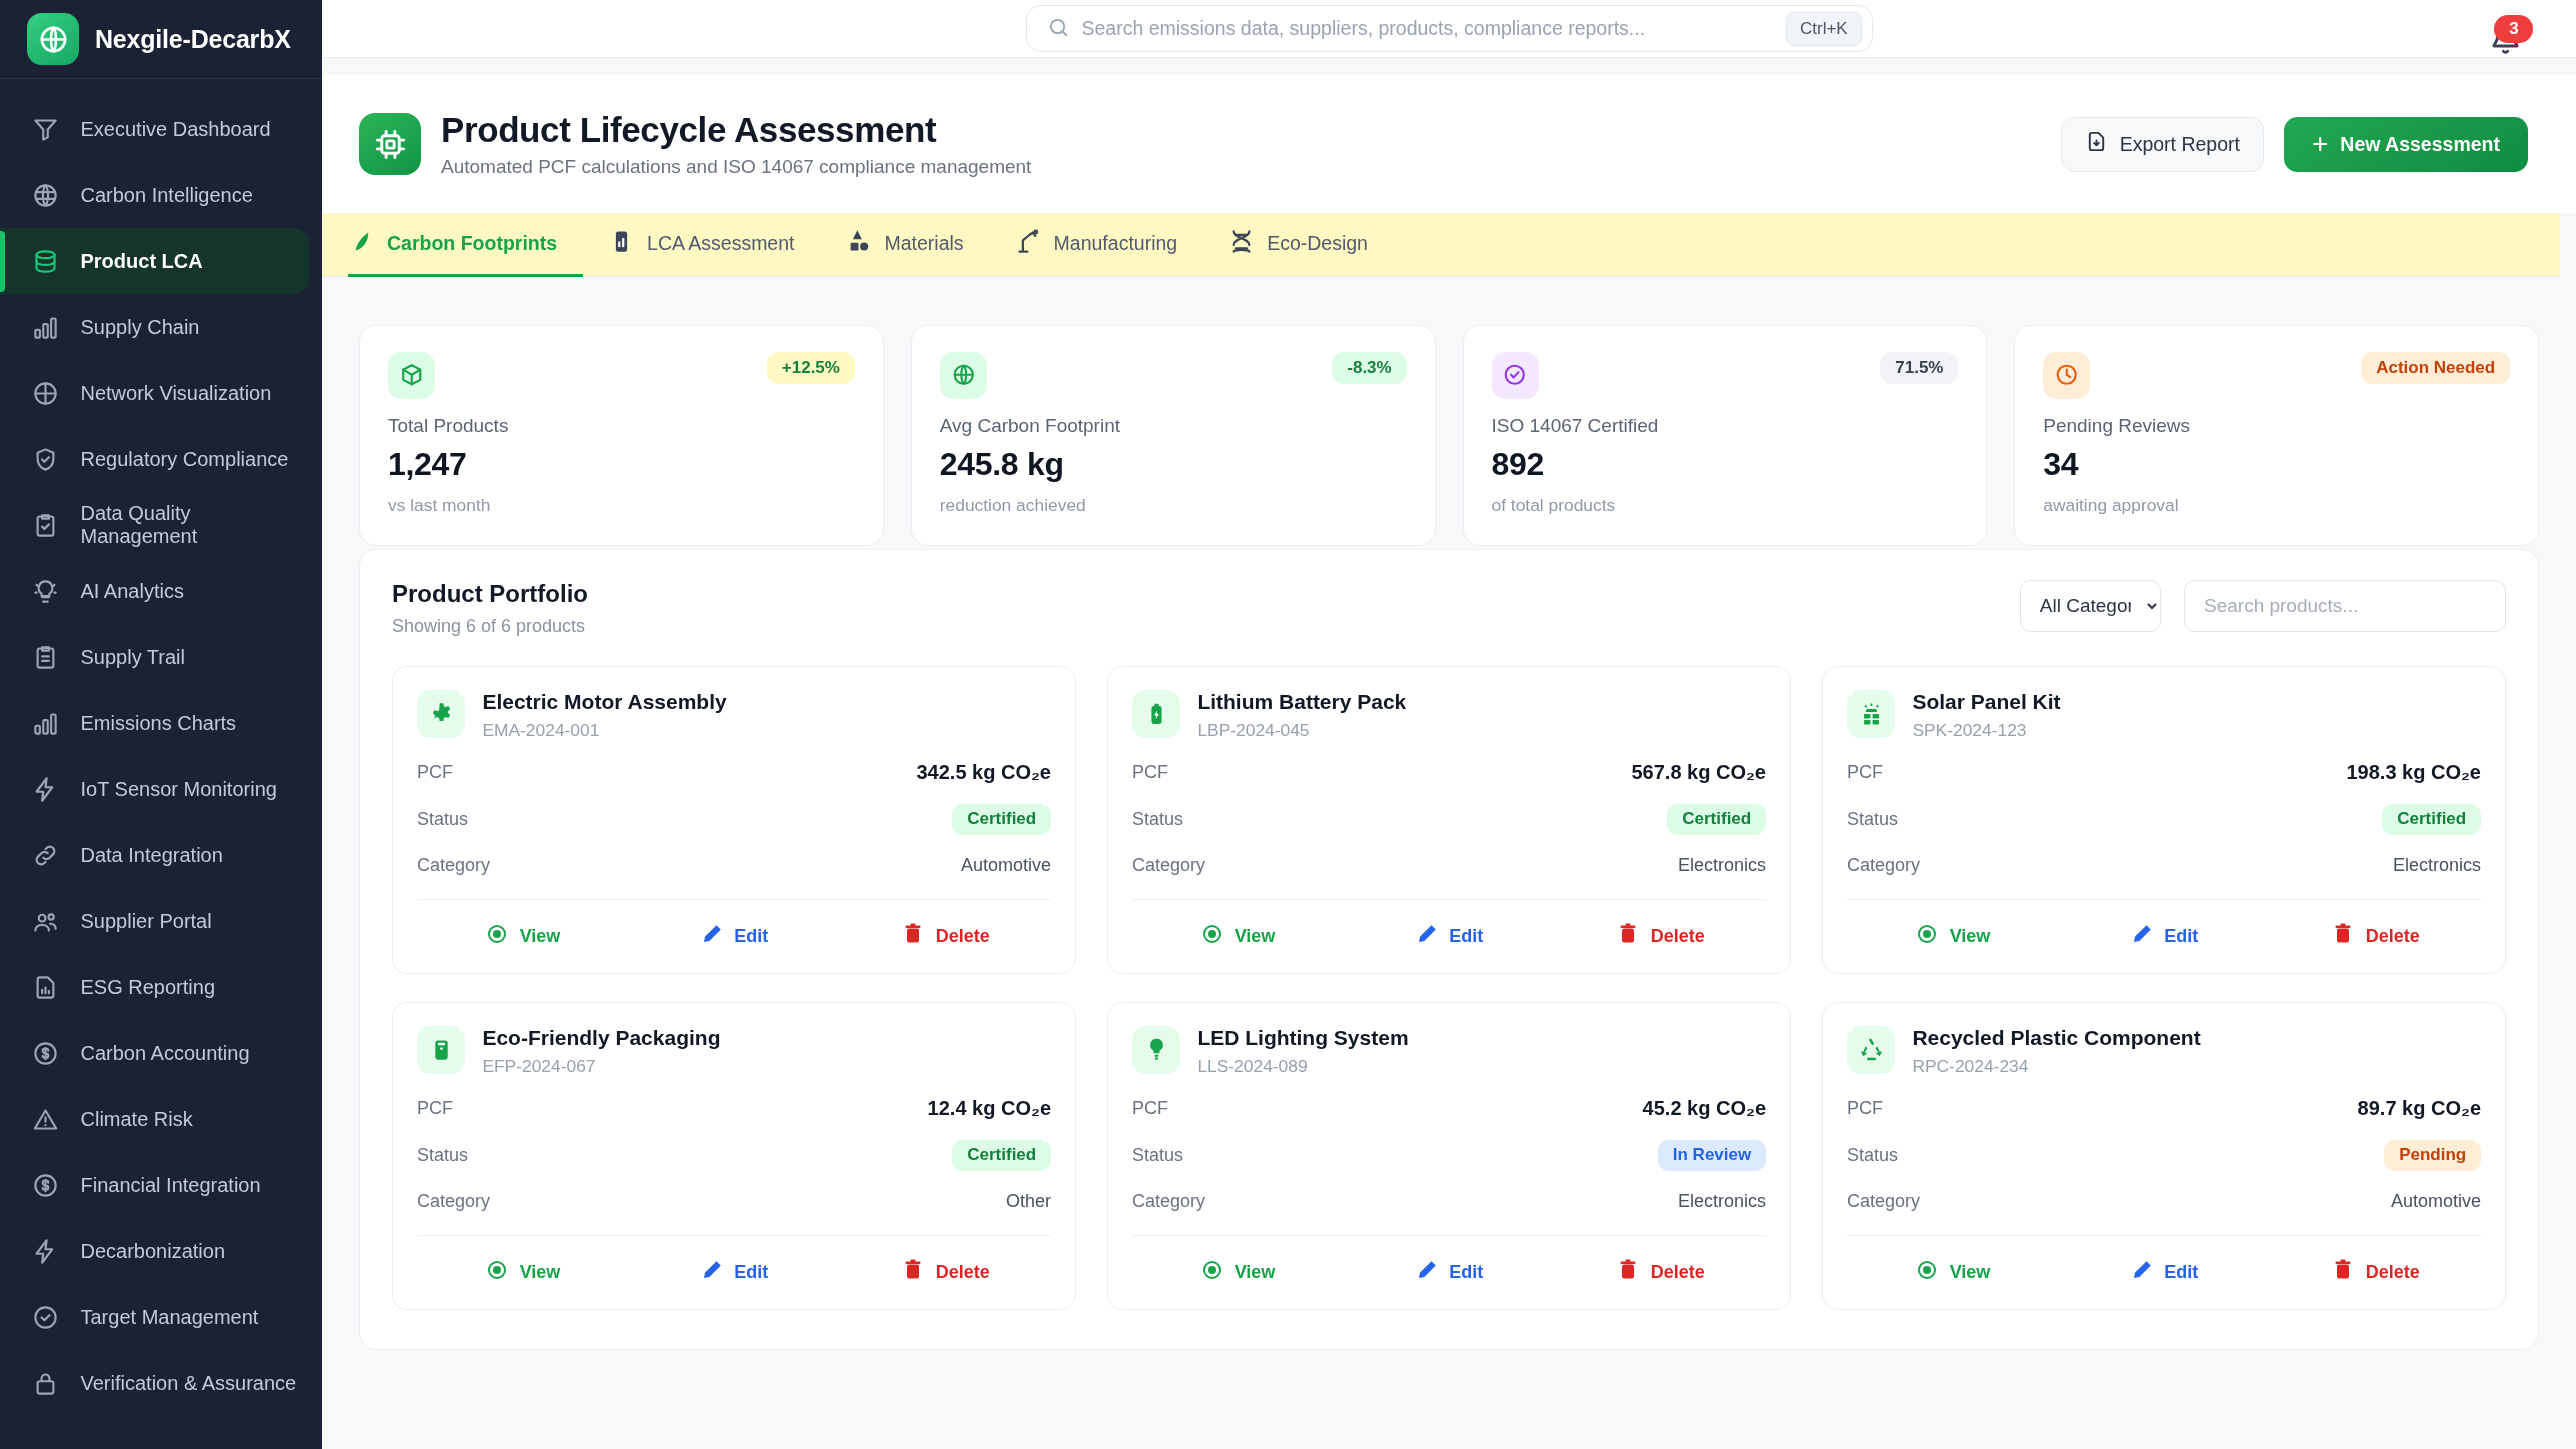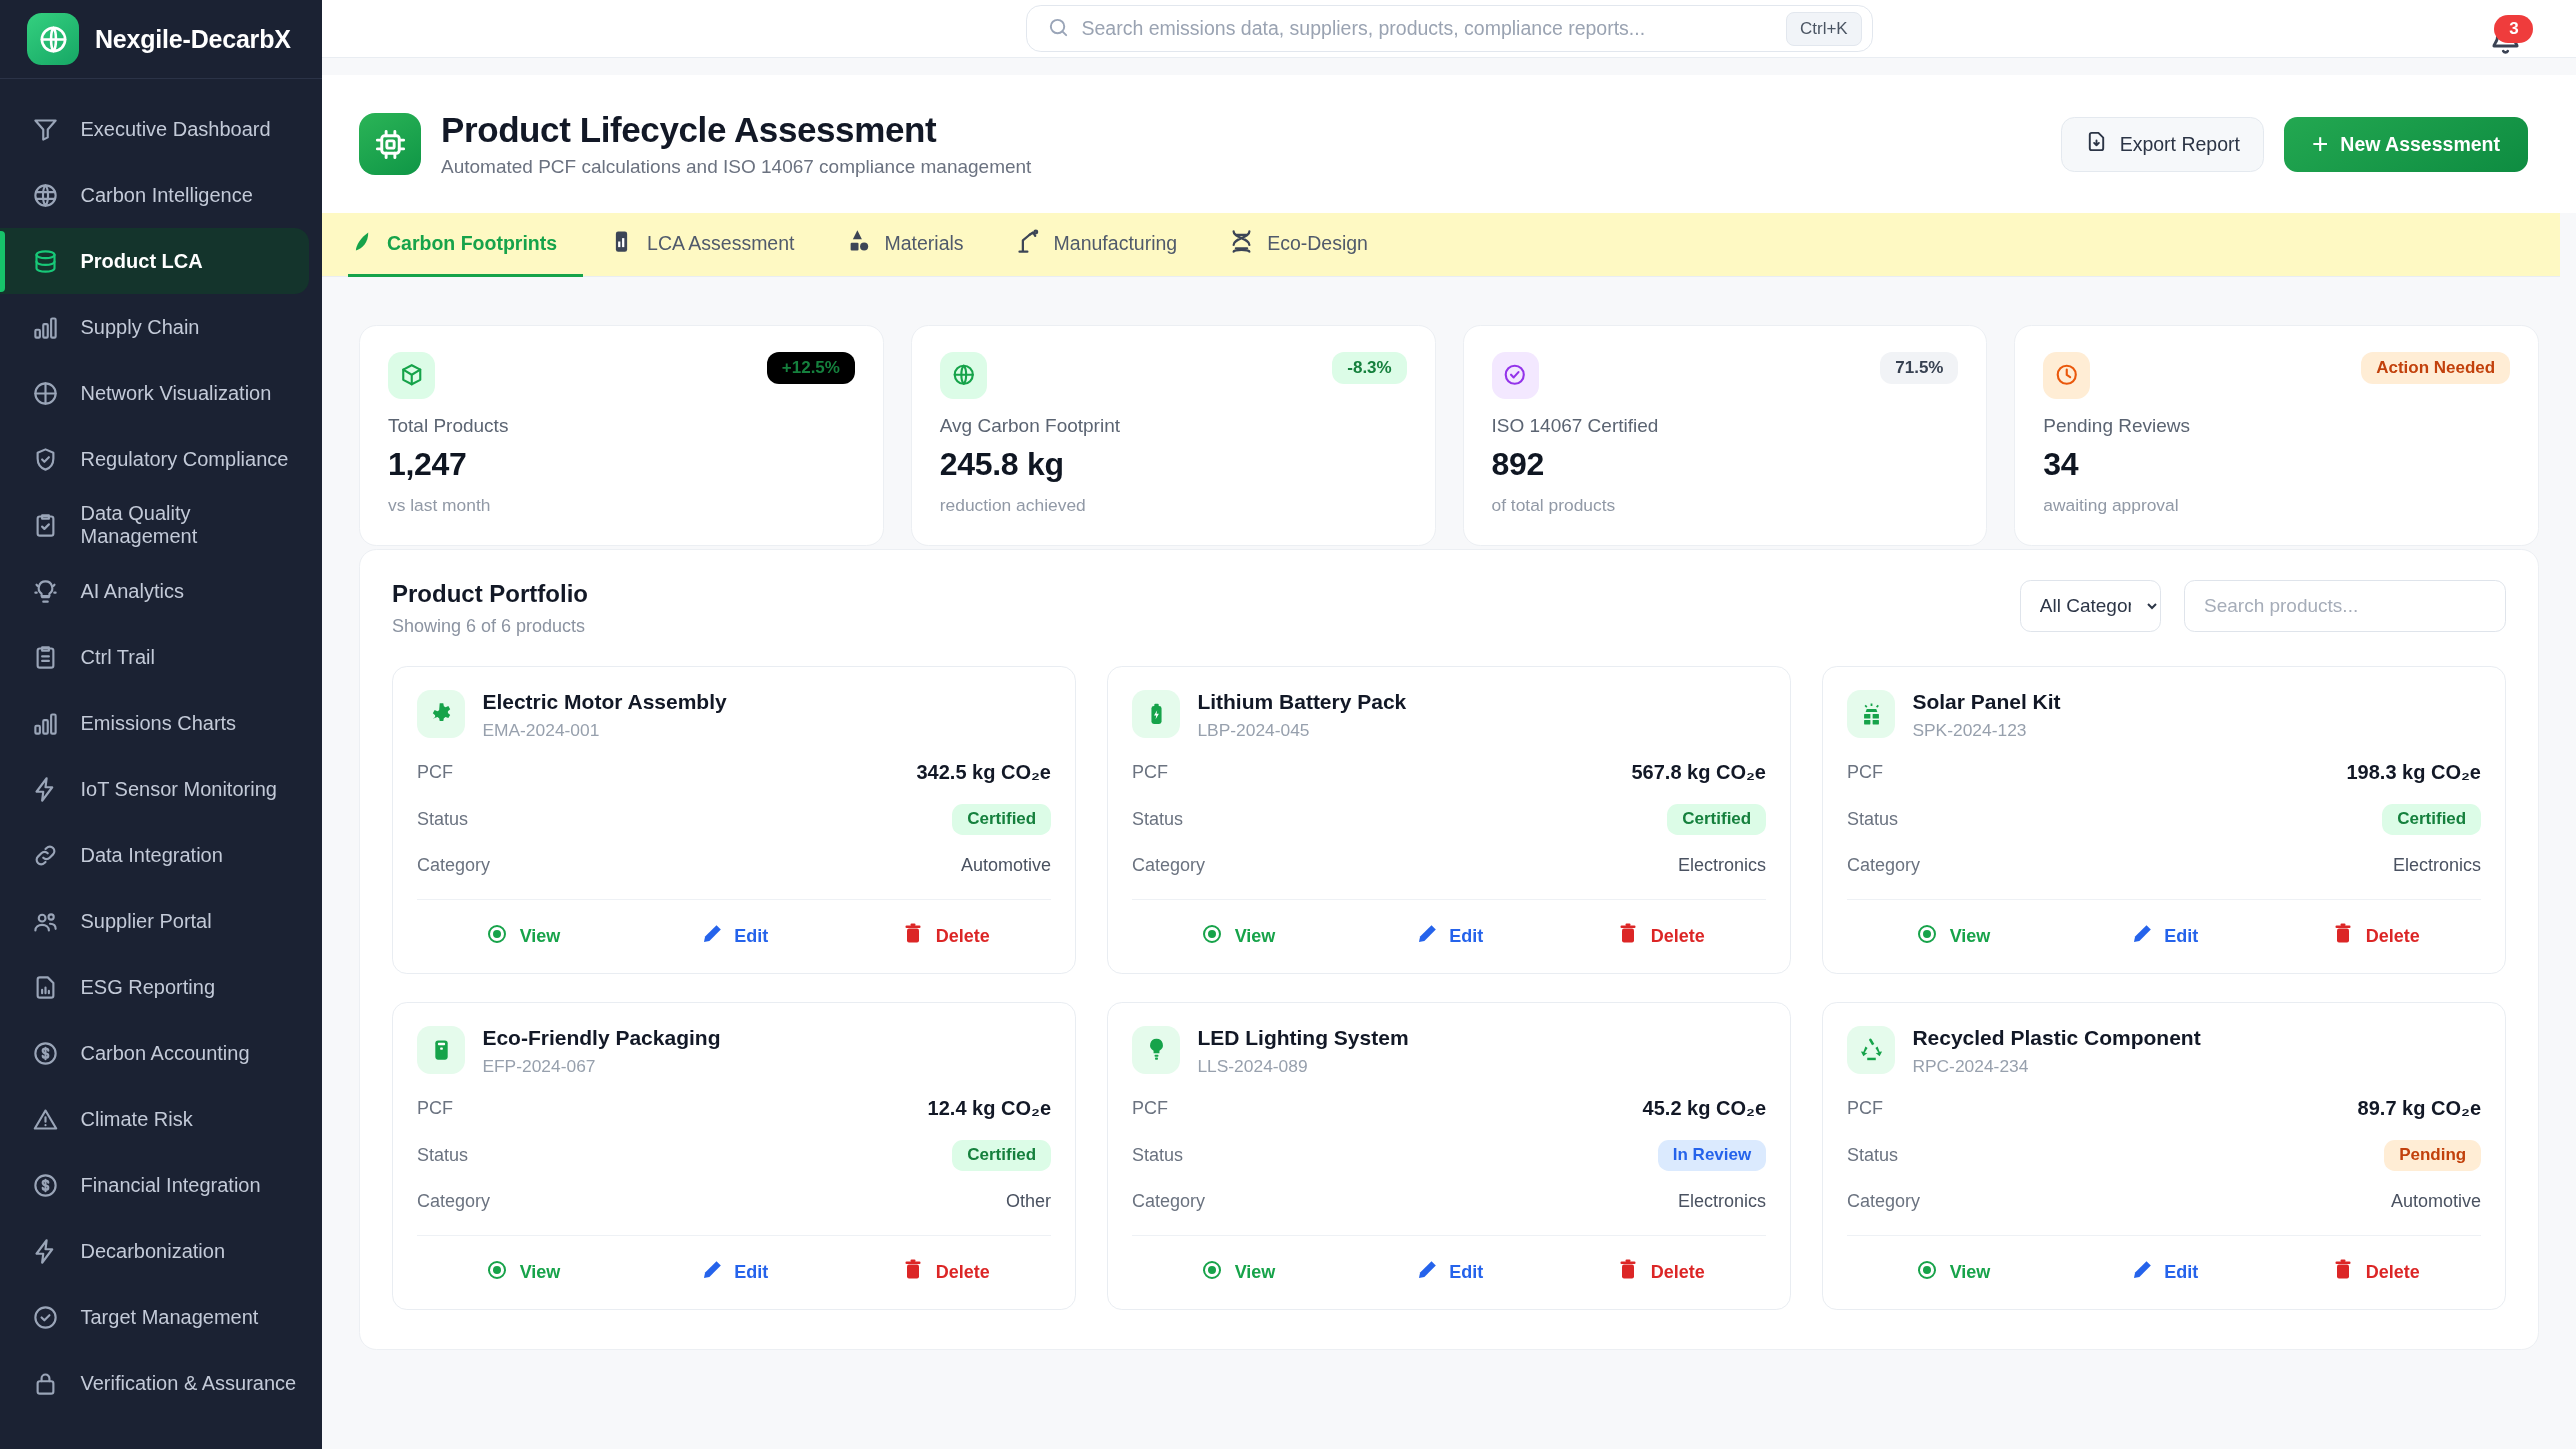--- a/index.html
+++ b/index.html
@@ -237,21 +237,21 @@
         <span>AI Analytics</span>
       </div>
       <div class="nav-item">
         <span class="ico">
           <svg viewBox="0 0 24 24">
             <rect x="5" y="4" width="14" height="17" rx="2"></rect>
             <path d="M9 3h6v3H9z"></path>
             <path d="M9 11h6M9 15h6"></path>
           </svg>
         </span>
-        <span>Ctrl Trail</span>
+        <span>Supply Trail</span>
       </div>
       <div class="nav-item">
         <span class="ico">
           <svg viewBox="0 0 24 24">
             <rect x="3" y="14" width="4" height="7" rx="1"></rect>
             <rect x="10" y="9" width="4" height="12" rx="1"></rect>
             <rect x="17" y="4" width="4" height="17" rx="1"></rect>
           </svg>
         </span>
         <span>Emissions Charts</span>
@@ -440,21 +440,21 @@
 
 <div id="kpis">
     <div class="kpi">
       <div class="row1">
         <span class="kico" style="background:#dcfce7">
           <svg viewBox="0 0 24 24" stroke="#16a34a">
             <path d="M12 3l8 4.2v9.6L12 21l-8-4.2V7.2z"></path>
             <path d="M12 12v9M4 7.2l8 4.8 8-4.8"></path>
           </svg>
         </span>
-        <span class="chip" style="background:#000000;color:#15803d">+12.5%</span>
+        <span class="chip" style="background:#fef9c3;color:#15803d">+12.5%</span>
       </div>
       <div class="label">Total Products</div>
       <div class="value">1,247</div>
       <div class="hint">vs last month</div>
     </div>
     <div class="kpi">
       <div class="row1">
         <span class="kico" style="background:#dcfce7">
           <svg viewBox="0 0 24 24" stroke="#16a34a">
             <circle cx="12" cy="12" r="8.5"></circle>

